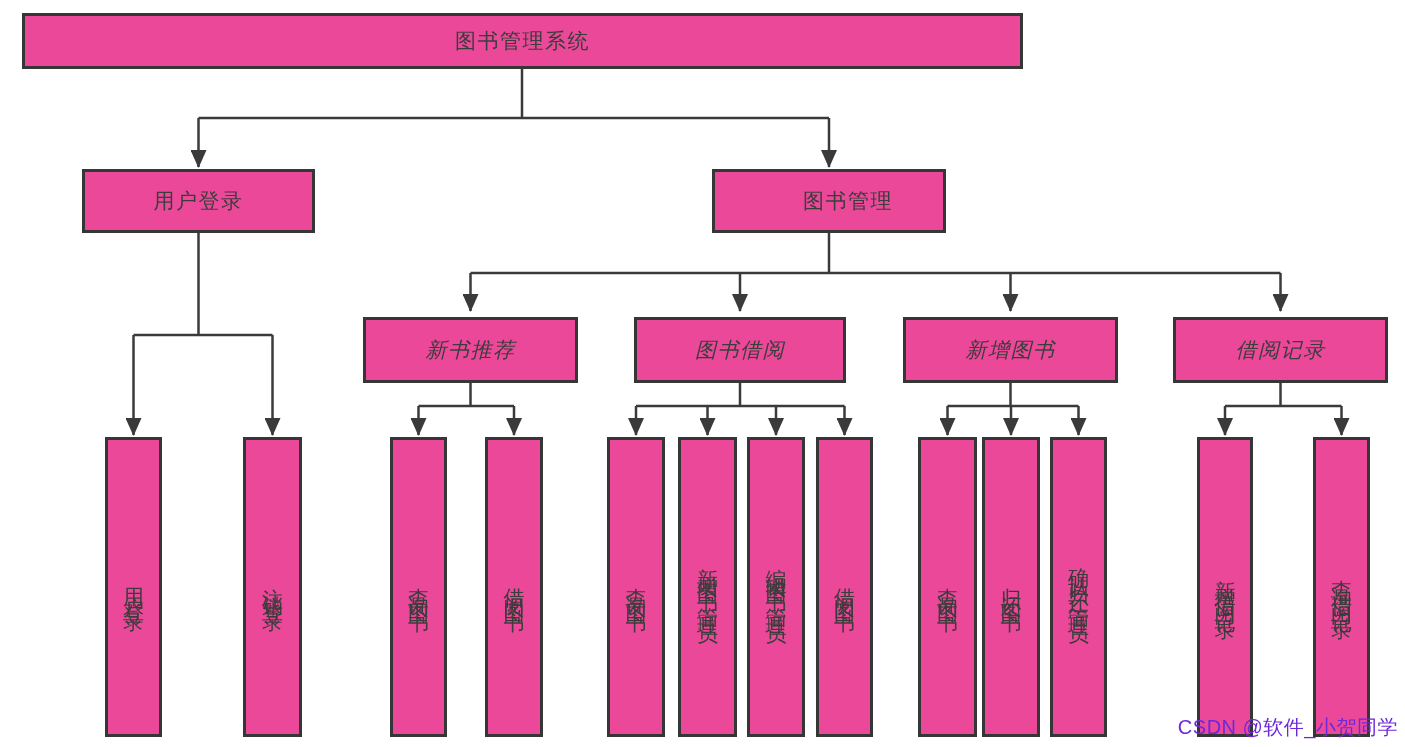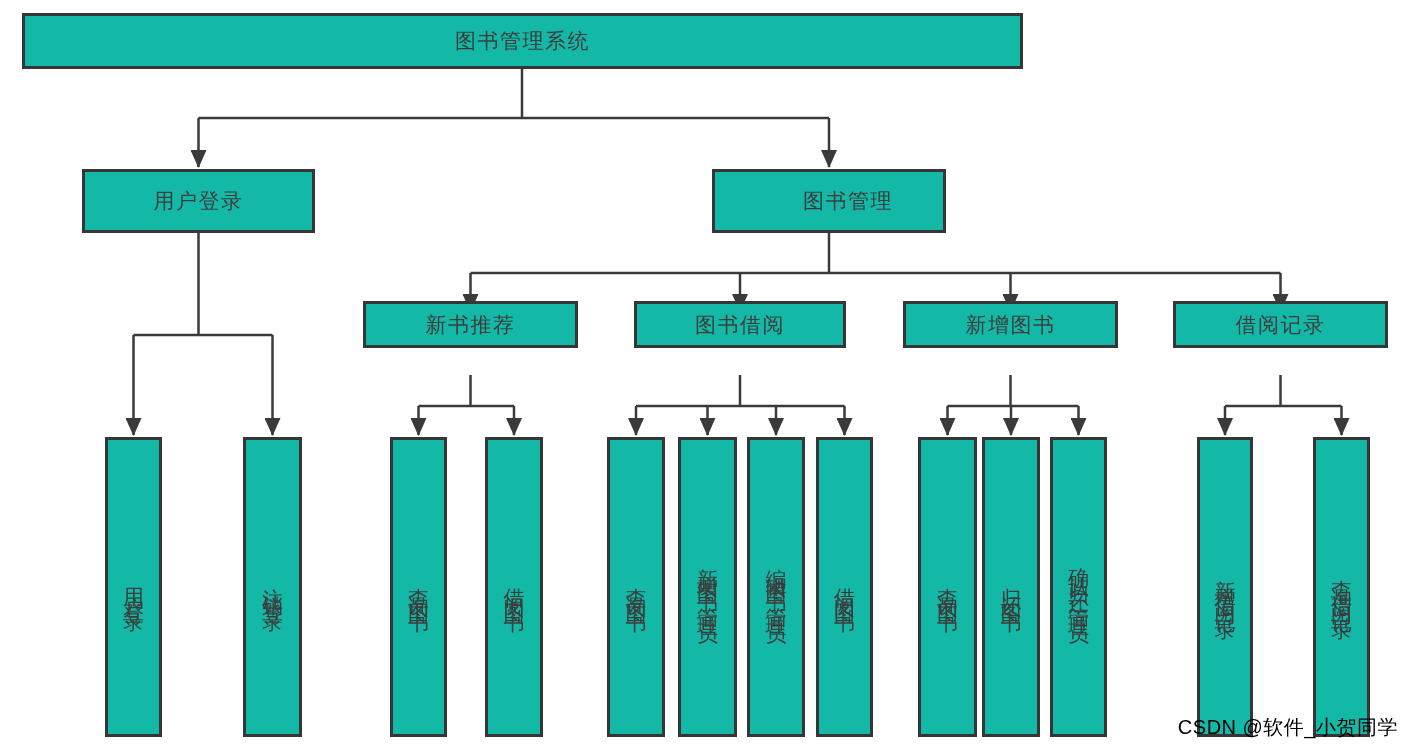--- a/index.html
+++ b/index.html
@@ -2,38 +2,38 @@
 <html><head>
 <meta charset="utf-8">
 <style>
   html,body { margin:0; padding:0; background:#ffffff; }
   .canvas {
     position:relative; width:1405px; height:747px; background:#ffffff;
     font-family:"Liberation Sans","DejaVu Sans",sans-serif; overflow:hidden;
   }
   .wires { position:absolute; left:0; top:0; z-index:1; }
   .box {
-    position:absolute; background:#14b8a6; border:3px solid #363636;
+    position:absolute; background:#ec4899; border:3px solid #363636;
     box-sizing:border-box; z-index:2; display:flex; align-items:center;
     justify-content:center; color:#3c3c3c;
   }
   .hbox { font-size:21px; letter-spacing:1.5px; white-space:nowrap; }
   .vbox { top:437px; height:300px; }
   .vbox span {
     writing-mode:vertical-rl; text-orientation:mixed;
     font-size:21px; letter-spacing:8px; line-height:1.05;
   }
   
   .root  { left:22px;  top:13px;  width:1001px; height:56px; }
   .l2a   { left:82px;  top:169px; width:233px;  height:64px; }
   .l2b   { left:712px; top:169px; width:234px;  height:64px;padding-left:38px; }
-  .l3    { top:301px; height:47px; }
+  .l3    { top:317px; height:66px;font-style:italic; }
   .watermark {
     position:absolute; top:714px; right:7px; z-index:3;
-    font-size:20px; letter-spacing:0.5px; color:#000000; white-space:nowrap;margin-left:40px;
+    font-size:20px; letter-spacing:0.5px; color:#6d28d9; white-space:nowrap;margin-left:40px;
   }
 </style>
 </head>
 <body>
 
 <div class="canvas">
 
   <svg class="wires" width="1405" height="747" viewBox="0 0 1405 747">
     <defs>
       <marker id="ah" viewBox="0 0 18 16" refX="17" refY="8" markerWidth="18" markerHeight="16" markerUnits="userSpaceOnUse" orient="auto">

